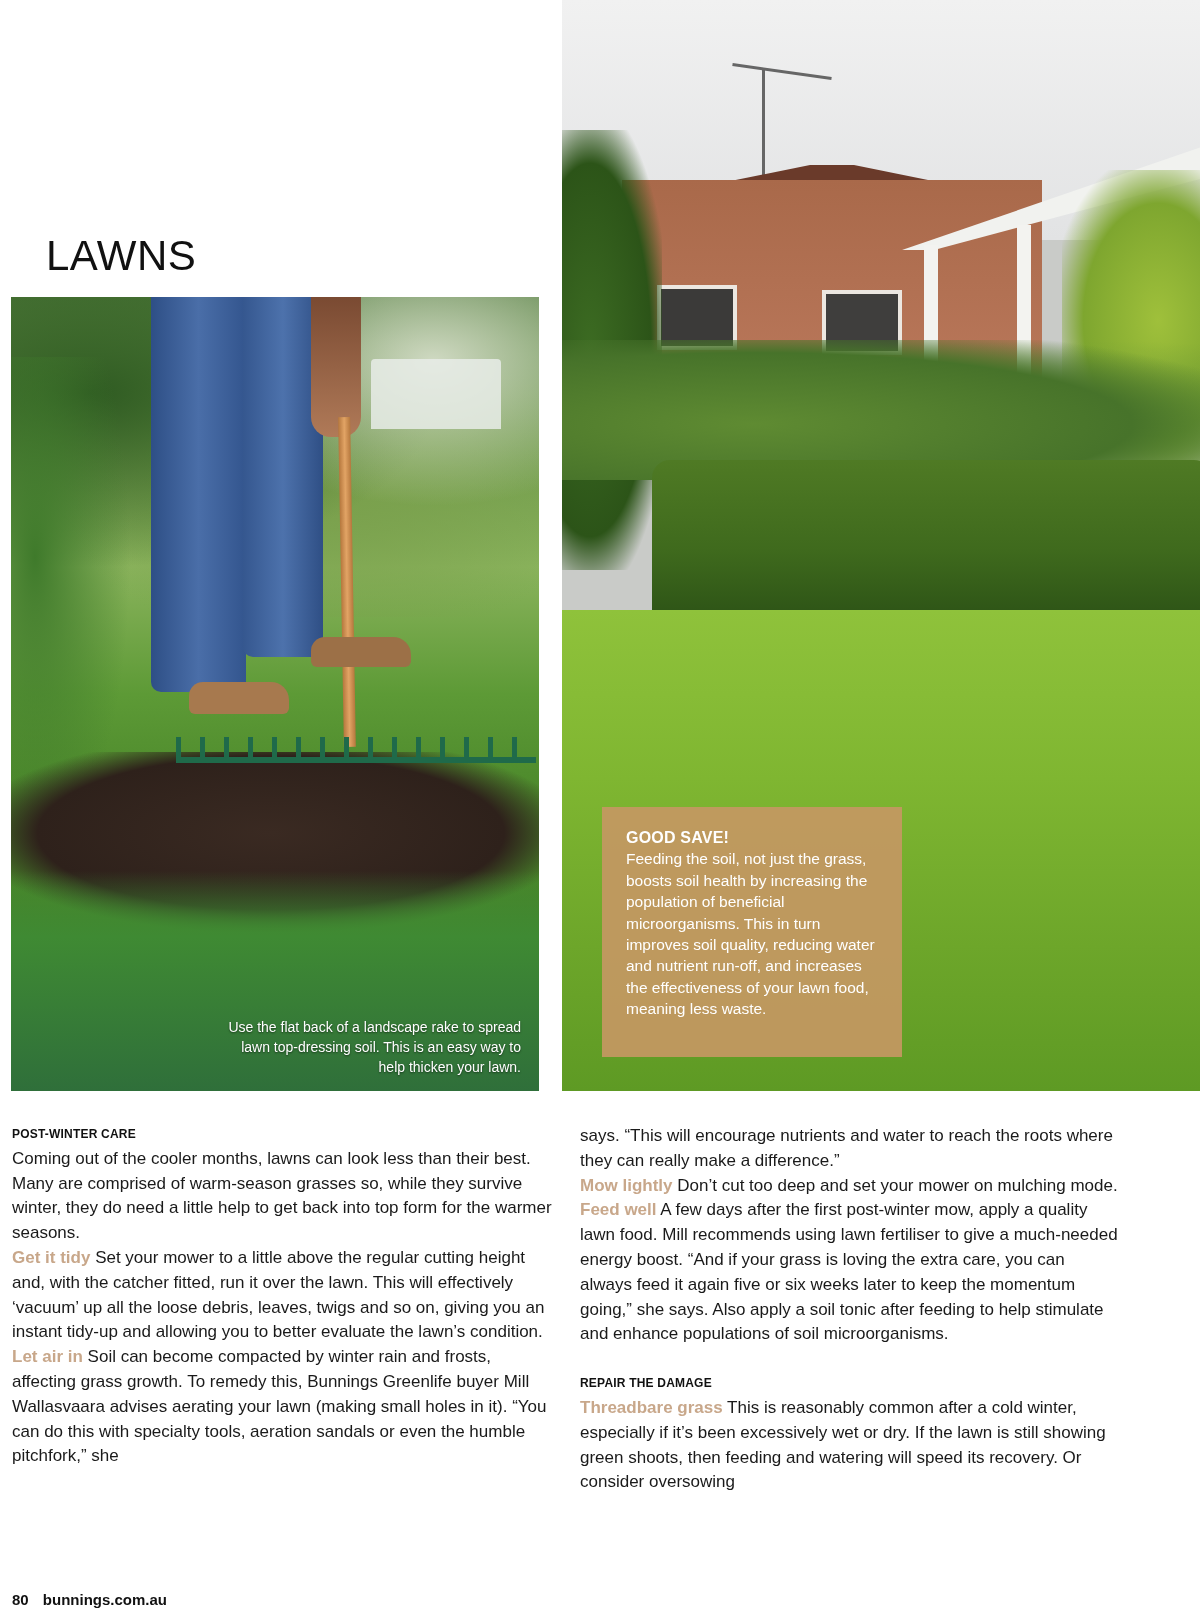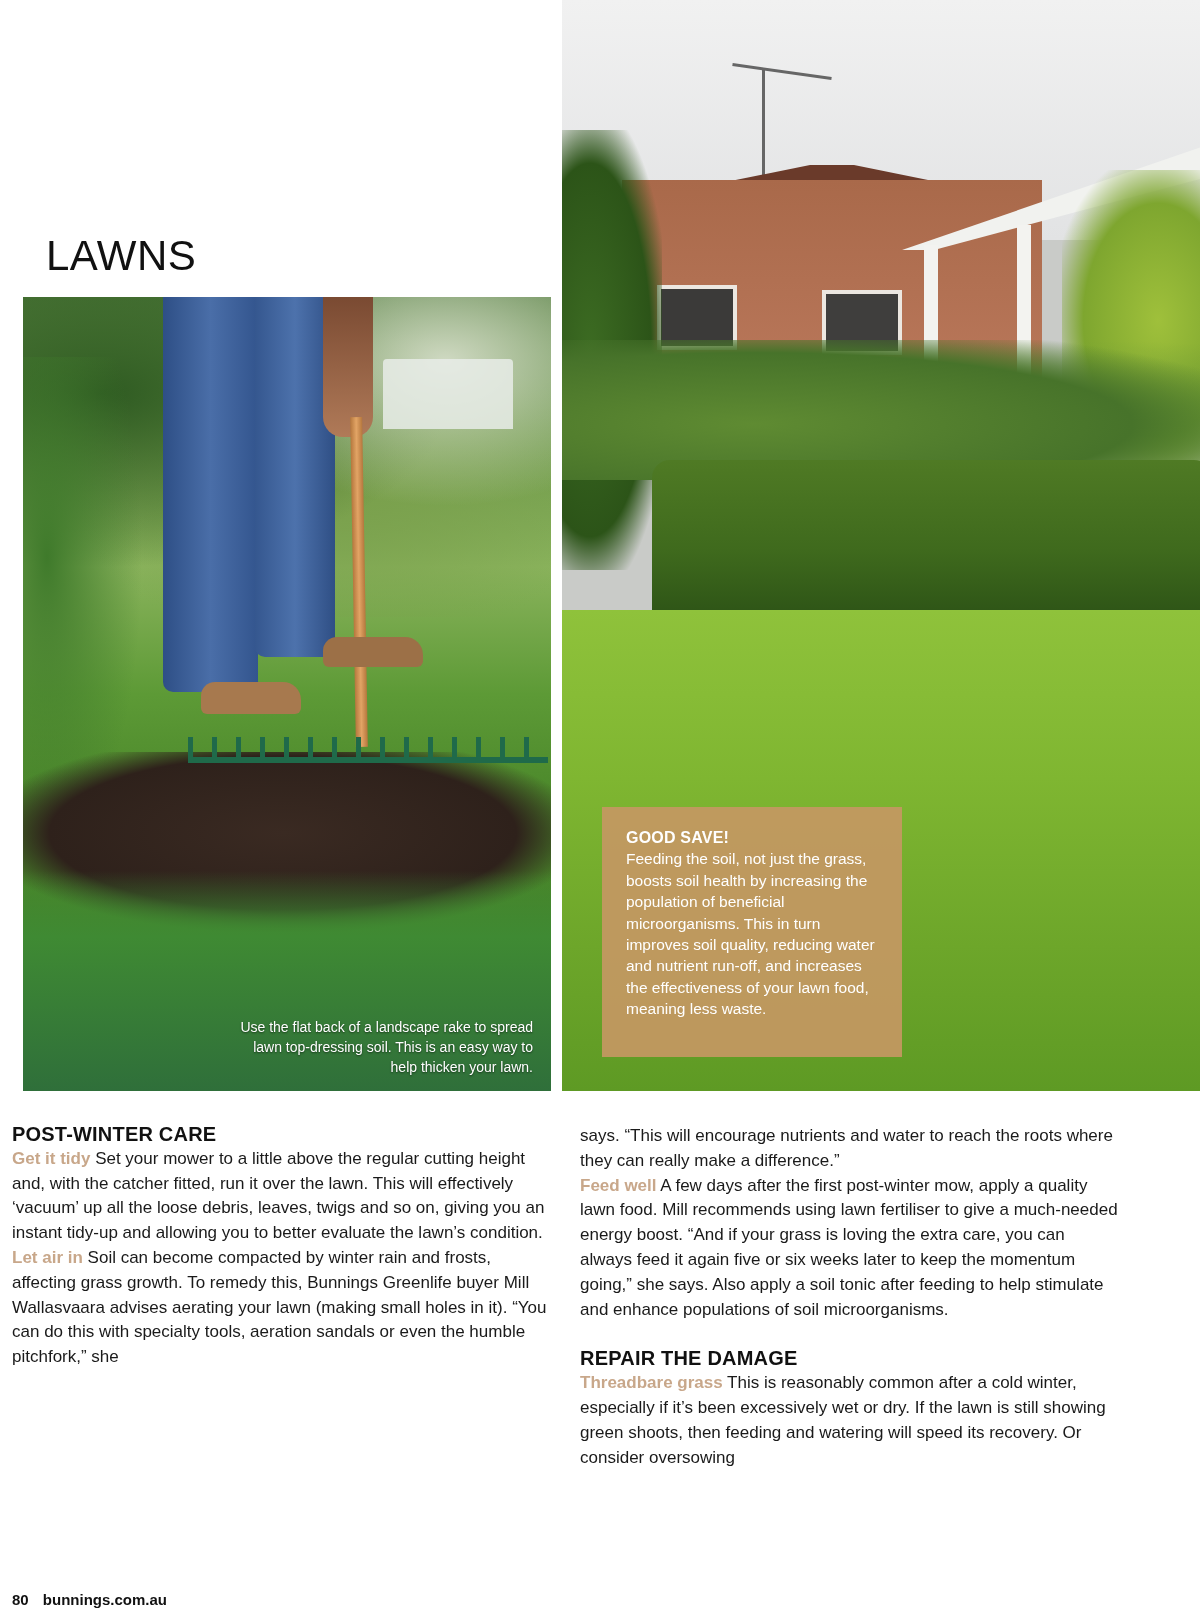--- a/index.html
+++ b/index.html
@@ -11,21 +11,20 @@
     font-family: "Liberation Sans", sans-serif;
     font-size: 42px; font-weight: 400; letter-spacing: 0.5px; color: #111; margin-left: 34px;
   }
 
   
   .photo-left {
     position: absolute; left: 11px; top: 297px; width: 528px; height: 794px;
     overflow: hidden;
     background:
       linear-gradient(180deg, #4f7a3a 0%, #6f9a4c 18%, #8ab35c 34%, #5d9a36 50%, #4d8a2c 62%, #3f7a25 100%);
-    margin-left: 12px;
   }
   .photo-left .bg-blur {
     position: absolute; left: 0; top: 0; width: 100%; height: 320px;
     background:
       radial-gradient(ellipse at 80% 20%, #cfd9c2 0%, rgba(207,217,194,0) 40%),
       radial-gradient(ellipse at 15% 30%, #2f5b22 0%, rgba(47,91,34,0) 55%),
       radial-gradient(ellipse at 60% 60%, #7aa04c 0%, rgba(122,160,76,0) 60%);
   }
   .photo-left .shed {
     position: absolute; left: 360px; top: 62px; width: 130px; height: 70px;
@@ -146,21 +145,21 @@
   .tip-title { font-weight: 700; font-size: 16px; letter-spacing: 0.2px; }
 
   
   .col {
     position: absolute; top: 1122px; width: 540px;
     font-family: "Liberation Sans", sans-serif;
     font-size: 17px; line-height: 24.8px; color: #1a1a1a;
   }
   .col-left { left: 12px; }
   .col-right { left: 580px; top: 1124px; }
-  .heading { font-weight: 700; font-size: 20px; letter-spacing: 0.2px; color: #111; }
+  .heading { font-weight: 700; font-size: 12px; letter-spacing: 0.2px; color: #111; }
   .lead { color: #c8a78a; font-weight: 700; }
   .spacer { height: 24px; }
 
   .folio {
     position: absolute; left: 12px; top: 1591px;
     font-family: "Liberation Sans", sans-serif;
     font-size: 15px; font-weight: 700; color: #111;
   }
   .folio .num { margin-right: 10px; margin-top: 10px; }
 </style>
@@ -203,30 +202,34 @@
   <div class="lawn"></div>
 
   <div class="tip-box">
     <div class="tip-title">GOOD SAVE!</div>
     <div class="tip-body">Feeding the soil, not just the grass, boosts soil health by increasing the population of beneficial microorganisms. This in turn improves soil quality, reducing water and nutrient run-off, and increases the effectiveness of your lawn food, meaning less waste.</div>
   </div>
 </div>
 
 <div class="col col-left">
   <div class="heading">POST-WINTER CARE</div>
+  <p>Coming out of the cooler months, lawns can look less than their best. Many are comprised of warm-season grasses so, while they survive winter, they do need a little help to get back into top form for the warmer seasons.</p>
   <p>
     <span class="lead">Get it tidy</span><span> Set your mower to a little above the regular cutting height and, with the catcher fitted, run it over the lawn. This will effectively ‘vacuum’ up all the loose debris, leaves, twigs and so on, giving you an instant tidy-up and allowing you to better evaluate the lawn’s condition.</span>
   </p>
   <p>
     <span class="lead">Let air in</span><span> Soil can become compacted by winter rain and frosts, affecting grass growth. To remedy this, Bunnings Greenlife buyer Mill Wallasvaara advises aerating your lawn (making small holes in it). “You can do this with specialty tools, aeration sandals or even the humble pitchfork,” she</span>
   </p>
 </div>
 
 <div class="col col-right">
   <p>says. “This will encourage nutrients and water to reach the roots where they can really make a difference.”</p>
+  <p>
+    <span class="lead">Mow lightly</span><span> Don’t cut too deep and set your mower on mulching mode.</span>
+  </p>
   <p>
     <span class="lead">Feed well</span><span> A few days after the first post-winter mow, apply a quality lawn food. Mill recommends using lawn fertiliser to give a much-needed energy boost. “And if your grass is loving the extra care, you can always feed it again five or six weeks later to keep the momentum going,” she says. Also apply a soil tonic after feeding to help stimulate and enhance populations of soil microorganisms.</span>
   </p>
   <div class="spacer"></div>
   <div class="heading">REPAIR THE DAMAGE</div>
   <p>
     <span class="lead">Threadbare grass</span><span> This is reasonably common after a cold winter, especially if it’s been excessively wet or dry. If the lawn is still showing green shoots, then feeding and watering will speed its recovery. Or consider oversowing</span>
   </p>
 </div>
 

